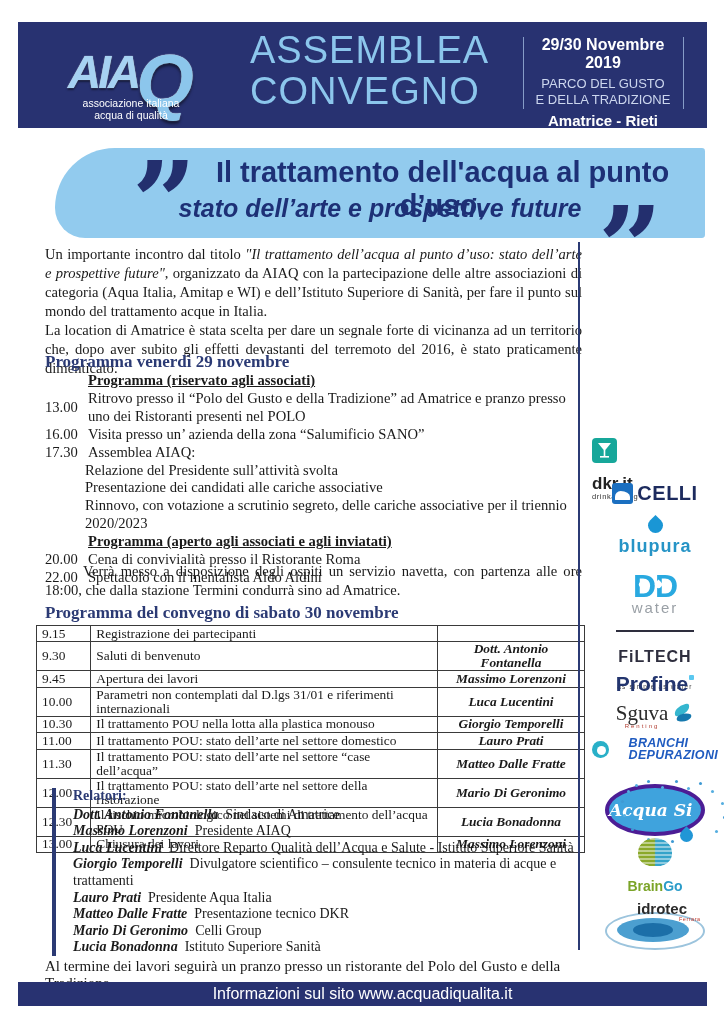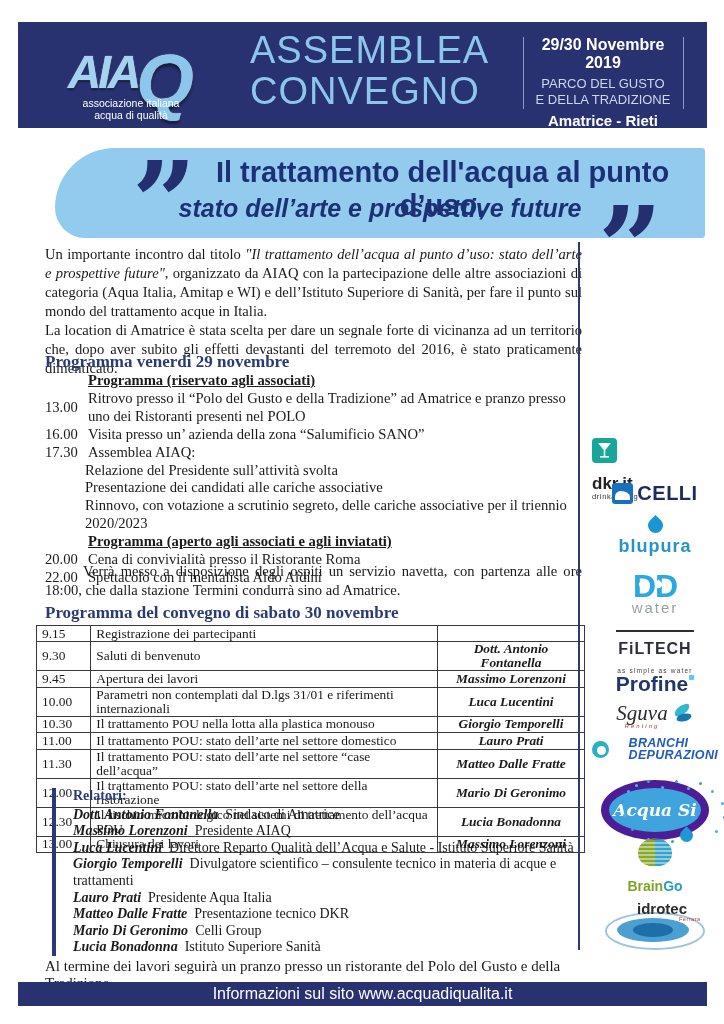--- a/index.html
+++ b/index.html
@@ -99,45 +99,45 @@
   
   .sp-dd{top:142px;}
   .dd-name{font-size:32px;font-weight:900;color:#29a9e0;line-height:28px;letter-spacing:-1px;position:relative;}
   .dd-name i{position:absolute;top:9px;width:7px;height:7px;background:#fff;
       border-radius:0 50% 50% 50%;transform:rotate(45deg);font-style:normal;}
   .dd-d1{left:6px;} .dd-d2{left:22px;}
   .dd-sub{font-size:15px;color:#9aa0a6;letter-spacing:2px;line-height:15px;}
   
   .sp-filtech{top:200px;}
   .ft-name{font-size:16px;font-weight:bold;color:#2e2e3e;letter-spacing:1px;
-      border-top:2px solid #2e2e3e;padding:8px 2px;}
+      border-top:2px solid #2e2e3e;padding:16px 2px;}
   .ft-sub{font-size:6.5px;color:#444;letter-spacing:1.2px;margin-top:1px;}
   
   .sp-profine{top:242px;flex-direction:row;justify-content:center;align-items:flex-start;}
   .pf-name{font-size:21px;font-weight:bold;color:#23356e;}
   .pf-mark{width:5px;height:5px;background:#5bc8f0;border-radius:1px;margin-top:3px;margin-left:1px;}
   
-  .sp-sguva{top:273px;flex-direction:row;justify-content:center;align-items:flex-start;gap:2px;font-style:italic;}
+  .sp-sguva{top:273px;flex-direction:row;justify-content:center;align-items:flex-start;gap:2px;}
   .sg-text{text-align:center;}
   .sg-name{font-family:"Liberation Serif",serif;font-size:21px;color:#2b2b2b;line-height:20px;}
   .sg-sub{font-size:6px;color:#b03a2e;letter-spacing:2px;}
   .sg-icon{position:relative;width:24px;height:22px;}
   .sg-icon i{position:absolute;border-radius:80% 20% 80% 20%;}
   .sg-w1{width:16px;height:10px;background:#35b6cf;left:4px;top:2px;transform:rotate(-15deg);}
   .sg-w2{width:14px;height:9px;background:#1679ae;left:7px;top:10px;transform:rotate(10deg);}
   
   .sp-branchi{top:308px;flex-direction:row;justify-content:center;align-items:center;gap:20px;}
   .br-icon{position:relative;width:17px;height:17px;background:#29b0c8;border-radius:50%;}
   .br-icon span{position:absolute;left:5px;top:5px;width:9px;height:9px;background:#fff;border-radius:50%;}
   .br-text{font-size:12.5px;font-weight:bold;font-style:italic;color:#1f5bc0;
       line-height:11.5px;letter-spacing:.3px;}
   
   .sp-acquasi{top:340px;height:80px;justify-content:center;}
   .as-oval{position:relative;width:92px;height:44px;background:#3fa3dd;border-radius:50%;
-      border:8px solid #4c1d95;display:flex;align-items:center;justify-content:center;}
+      border:4px solid #4c1d95;display:flex;align-items:center;}
   .as-name{font-family:"DejaVu Serif",serif;font-style:italic;font-weight:bold;
       font-size:17px;color:#ffffff;}
   .as-bubbles, .as-bubbles2{position:absolute;width:3px;height:3px;border-radius:50%;background:#55aee0;}
   .as-bubbles{left:18px;top:2px;box-shadow:8px -6px 0 #55aee0, 20px -10px 0 #3f9ad4, 34px -4px 0 #55aee0,
       48px -10px 0 #3f9ad4, 60px -3px 0 #55aee0, 72px -8px 0 #3f9ad4, 84px 0 0 #55aee0,
       -6px 10px 0 #3f9ad4, 94px 12px 0 #55aee0, -4px 24px 0 #55aee0, 96px 26px 0 #3f9ad4,
       4px 38px 0 #3f9ad4, 88px 40px 0 #55aee0, 20px 48px 0 #55aee0, 44px 50px 0 #3f9ad4;}
   .as-drop{position:absolute;right:8px;bottom:-10px;width:13px;height:13px;background:#2196d6;
       border-radius:0 50% 50% 50%;transform:rotate(45deg);}
   

